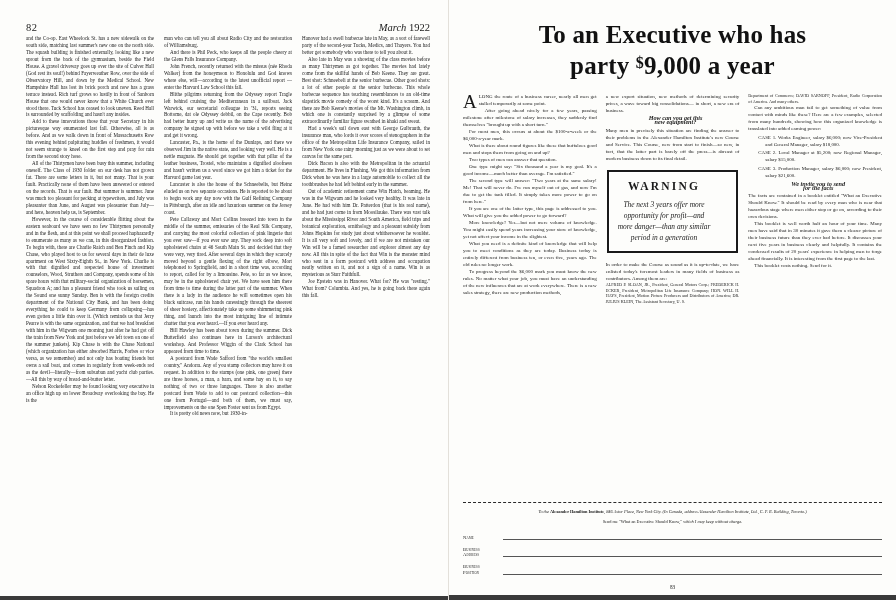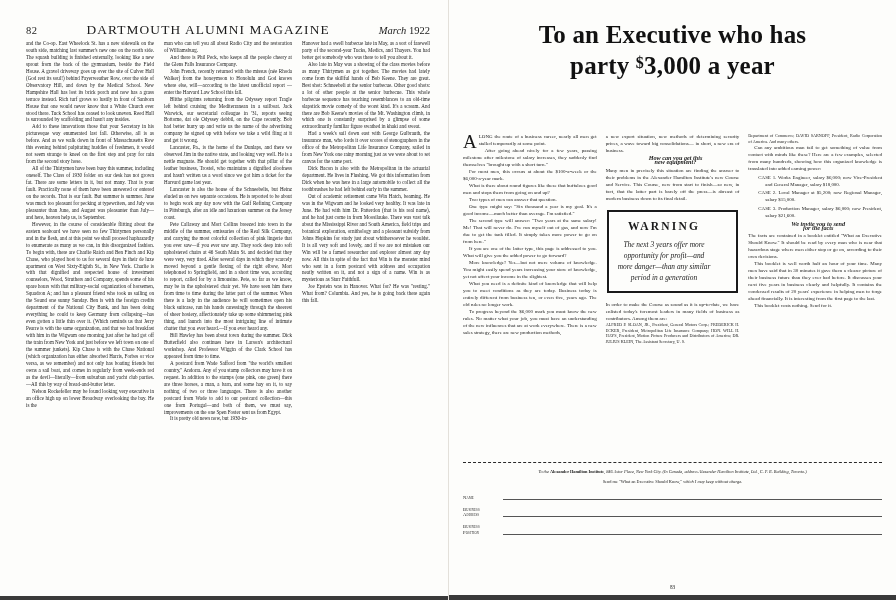--- a/index.html
+++ b/index.html
@@ -45,21 +45,20 @@
   .col p.noind{text-indent:0;}
 
   
   .page-right{
     width:448px;height:600px;box-sizing:border-box;
     padding:14px 14px 10px 14px;
     background:#fdfdfb;
     position:relative;
     display:flex;flex-direction:column;
     border-left:1px solid #e3e0da;
-    gap:40px;
   }
   .ad-headline{
     text-align:center;
     font-size:25px;
     line-height:1.22;
     font-weight:bold;
     letter-spacing:.2px;
     margin:6px 2px 12px 2px;
     color:#111;
   }
@@ -138,21 +137,20 @@
 </style>
 </head>
 <body>
 
 <div class="spread">
 
   <div class="page-left">
 
     <div class="masthead">
       <div class="folio">82</div>
-      <div class="mast-title">DARTMOUTH ALUMNI MAGAZINE</div>
       <div class="mast-date">
         <i>March</i>
         <span>1922</span>
       </div>
     </div>
 
     <div class="cols3">
       <div class="col">
         <p class="noind">and the Co-op. East Wheelock St. has a new sidewalk on the south side, matching last summer's new one on the north side. The squash building is finished externally, looking like a new sprout from the back of the gymnasium, beside the Field House. A gravel driveway goes up over the site of Culver Hall (God rest its soul!) behind Fayerweather Row, over the side of Observatory Hill, and down by the Medical School. New Hampshire Hall has lost its brick porch and now has a grass terrace instead. Rich turf grows so lustily in front of Sanborn House that one would never know that a White Church ever stood there. Tuck School has ceased to look uneven. Reed Hall is surrounded by scaffolding and hasn't any insides.</p>
         <p>Add to these innovations those that your Secretary in his picturesque way enumerated last fall. Otherwise, all is as before. And as we walk down in front of Massachusetts Row this evening behind palpitating huddles of freshmen, it would not seem strange to kneel on the first step and pray for rain from the second story hose.</p>
@@ -181,21 +179,21 @@
         <p>Joe Epstein was in Hanover. What for? He was "resting." What from? Columbia. And yes, he is going back there again this fall.</p>
       </div>
     </div>
     <div class="bottom-bar-l"></div>
   </div>
 
   <div class="page-right">
 
     <div class="ad-headline">
       <div>To an Executive who has</div>
-      <div><span>party </span><span class="dollar">$</span><span>3,000 a year</span></div>
+      <div><span>party </span><span class="dollar">$</span><span>9,000 a year</span></div>
     </div>
 
     <div class="ad-cols">
 
       <div class="adcol">
         <p class="noind dropcap">ALONG the route of a business career, nearly all men get stalled temporarily at some point.</p>
         <p>After going ahead nicely for a few years, passing milestone after milestone of salary increases, they suddenly find themselves "brought up with a short turn."</p>
         <p>For most men, this occurs at about the $100-a-week or the $6,000-a-year mark.</p>
         <p>What is there about round figures like these that buffaloes good men and stops them from going on and up?</p>
         <p>Two types of men can answer that question.</p>

